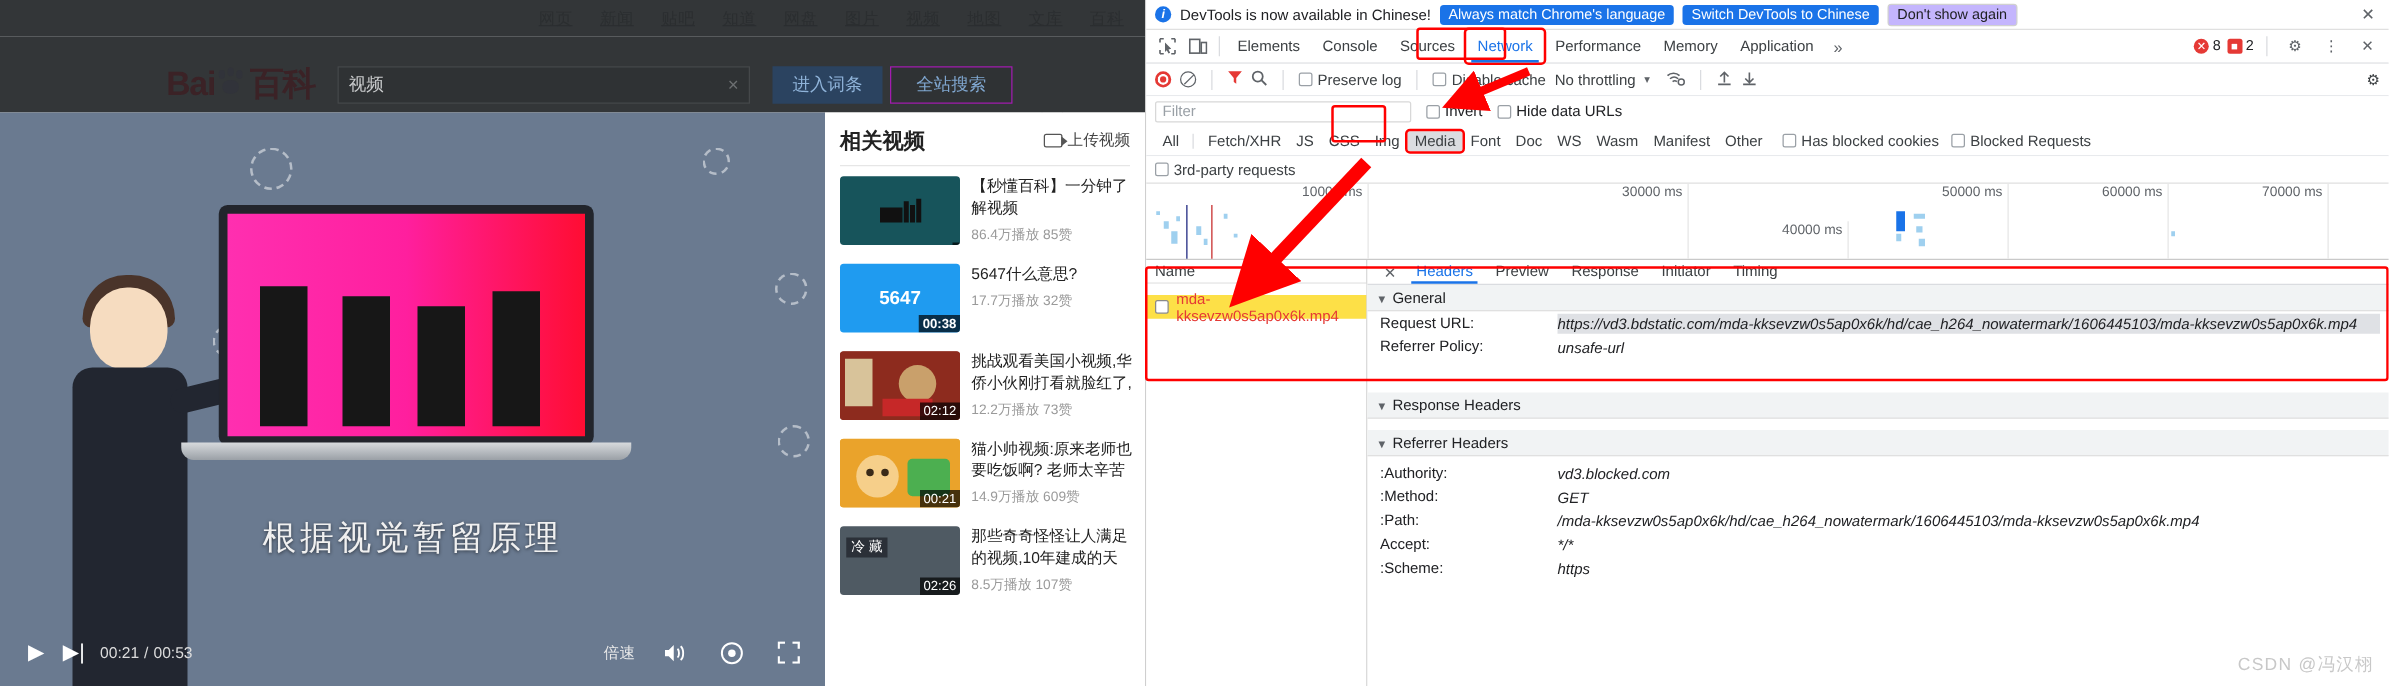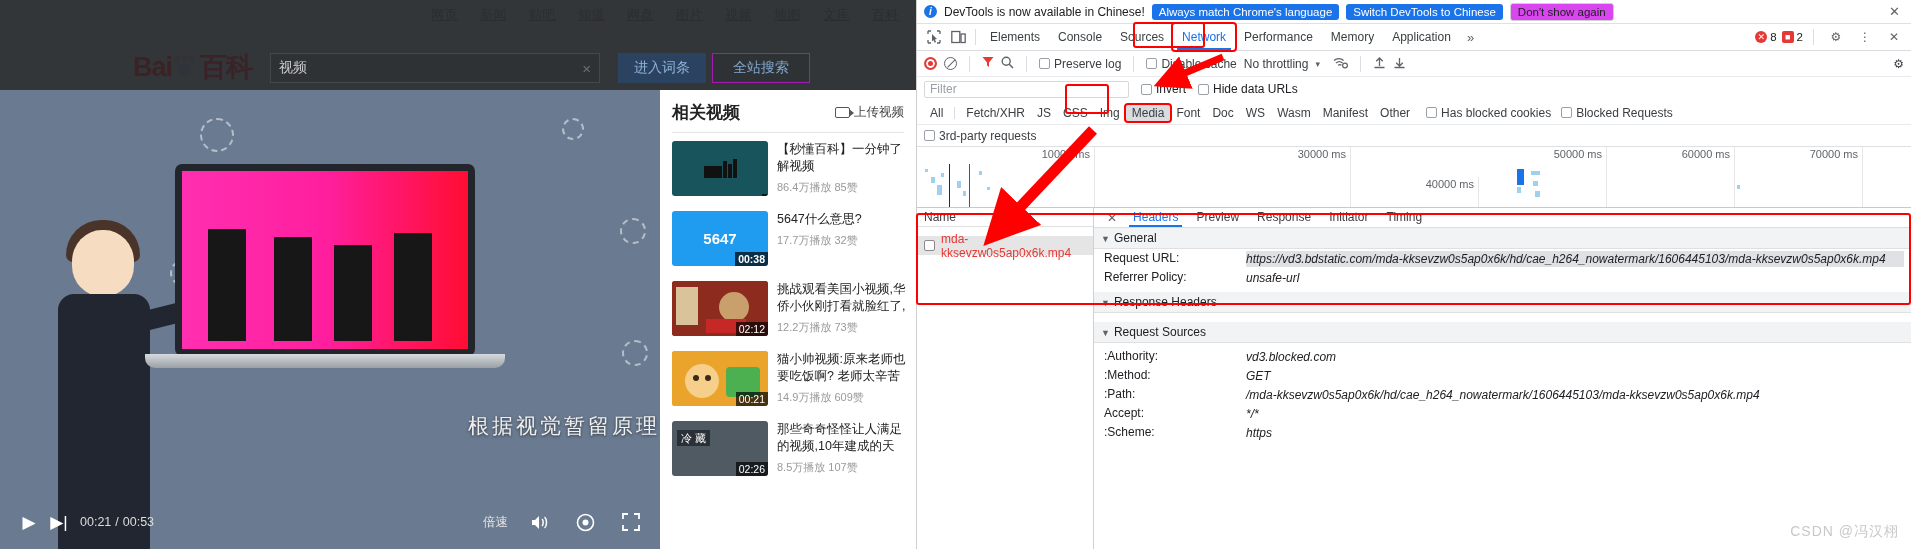--- a/index.html
+++ b/index.html
@@ -107,21 +107,21 @@
   .person-arm {
     position: absolute; left: 136px; top: 216px; width: 58px; height: 20px;
     background: #222630; border-radius: 10px; transform: rotate(-14deg);
   }
   .person-hand {
     position: absolute; left: 186px; top: 204px; width: 22px; height: 22px;
     background: #f6dcc0; border-radius: 50%;
   }
   .stage-caption {
     position: absolute; left: 0; right: 0; top: 322px;
-    text-align: right; color: #f0f0f0; font-size: 21px; letter-spacing: 3px;
+    text-align: center; color: #f0f0f0; font-size: 27px; letter-spacing: 3px;
     text-shadow: 0 1px 3px rgba(0,0,0,.6);
   }
   .player-bar {
     position: absolute; left: 0; bottom: 0; width: 660px; height: 54px;
     display: flex; align-items: center; color: #e8e8e8;
     padding: 0 14px; font-size: 12.5px;
   }
   .player-bar .pbtn {
     width: 30px; height: 30px; display: flex; align-items: center;
     justify-content: center; font-size: 17px; color: #fff;
@@ -186,21 +186,21 @@
     width: 13px; height: 13px; border-radius: 50%; background: #1a73e8;
     color: #fff; font-size: 10px; line-height: 13px; text-align: center;
     flex: 0 0 13px; font-style: italic; font-weight: bold;
   }
   .dt-banner .btxt { font-size: 12px; color: #202124; white-space: nowrap; }
   .dt-chip {
     background: #1a73e8; color: #fff; font-size: 11.5px;
     padding: 2px 7px; border-radius: 3px; white-space: nowrap;
   }
   .dt-chip.ghost {
-    background: #d946ef; color: #202124; border: 1px solid #d0d0d0;
+    background: #c4b5fd; color: #202124; border: 1px solid #d0d0d0;
   }
   .dt-banner .bclose { margin-left: auto; color: #5f6368; font-size: 13px; padding: 0 4px; }
 
   .dt-tabbar {
     display: flex; align-items: center; height: 27px;
     border-bottom: 1px solid #dadce0; padding-left: 5px; gap: 0;
     background: #fff;
   }
   .dt-icobtn {
     width: 24px; height: 22px; display: flex; align-items: center;
@@ -302,21 +302,21 @@
     width: 177px; border-right: 1px solid #d0d0d0; background: #fff;
     flex: 0 0 177px;
   }
   .name-header {
     height: 19px; line-height: 19px; padding-left: 7px;
     font-size: 12px; color: #3c4043; border-bottom: 1px solid #e0e0e0;
   }
   .name-spacer { height: 9px; background: #fff; }
   .name-row {
     display: flex; align-items: center; gap: 6px;
-    height: 19px; padding-left: 7px; background: #e5e5e5;
+    height: 19px; padding-left: 7px; background: #fde047;
     font-size: 12px; color: #e53935;
   }
   .name-row .cb { border-color:#8a8a8a; }
   .dt-detail { flex: 1; min-width: 0; background: #fff; }
   .detail-tabs {
     display: flex; align-items: center; height: 20px; gap: 0;
     border-bottom: 1px solid #dadce0; padding-left: 6px;
   }
   .detail-tabs .dx { color: #5f6368; font-size: 12px; padding: 0 7px; }
   .dtab {
@@ -732,25 +732,25 @@
         </div>
         <div class="kv">
           <div class="k">Request URL:</div>
           <div class="v sel">https://vd3.bdstatic.com/mda-kksevzw0s5ap0x6k/hd/cae_h264_nowatermark/1606445103/mda-kksevzw0s5ap0x6k.mp4</div>
         </div>
         <div class="kv">
           <div class="k">Referrer Policy:</div>
           <div class="v">unsafe-url</div>
         </div>
 
-        <div class="sect-head" style="margin-top:5px;">
+        <div class="sect-head" style="margin-top:27px;">
           <span class="tri">▼</span><span>Response Headers</span>
         </div>
         <div class="sect-head" style="margin-top:9px;">
-          <span class="tri">▼</span><span>Request Sources</span>
+          <span class="tri">▼</span><span>Referrer Headers</span>
         </div>
 
         <div class="kv" style="margin-top:4px;">
           <div class="k">:Authority:</div>
           <div class="v">vd3.blocked.com</div>
         </div>
         <div class="kv">
           <div class="k">:Method:</div>
           <div class="v">GET</div>
         </div>

